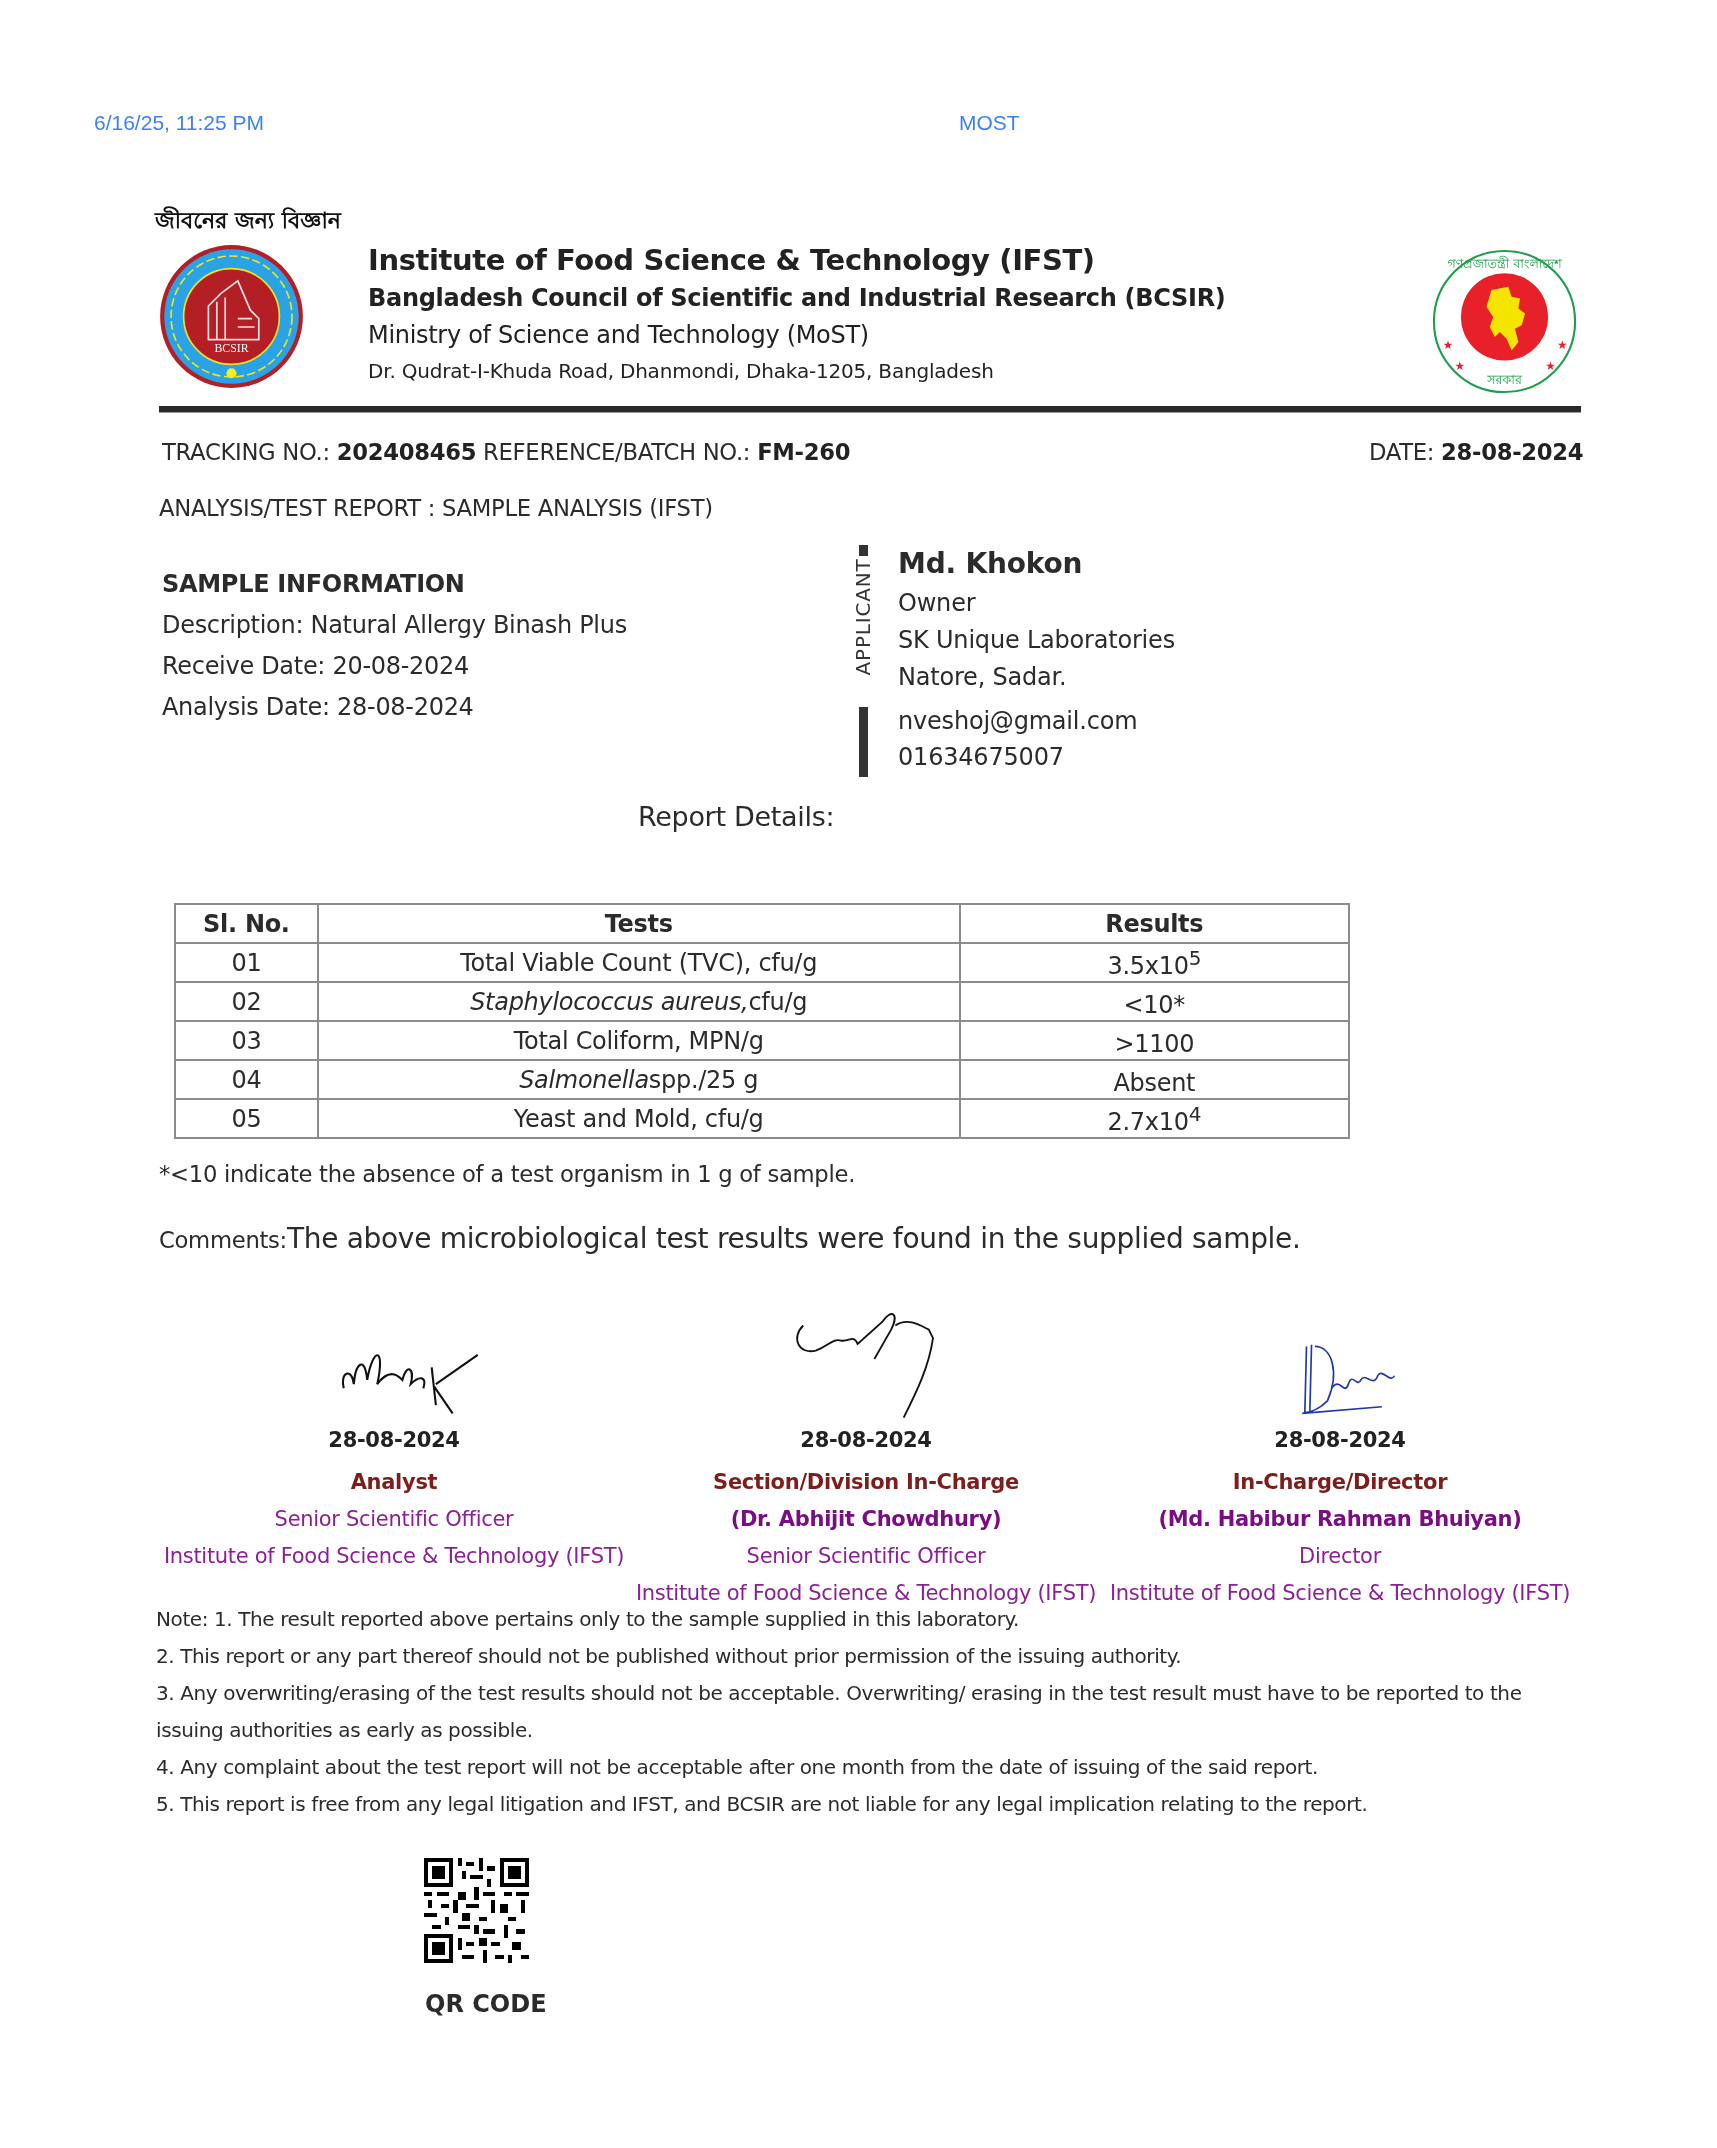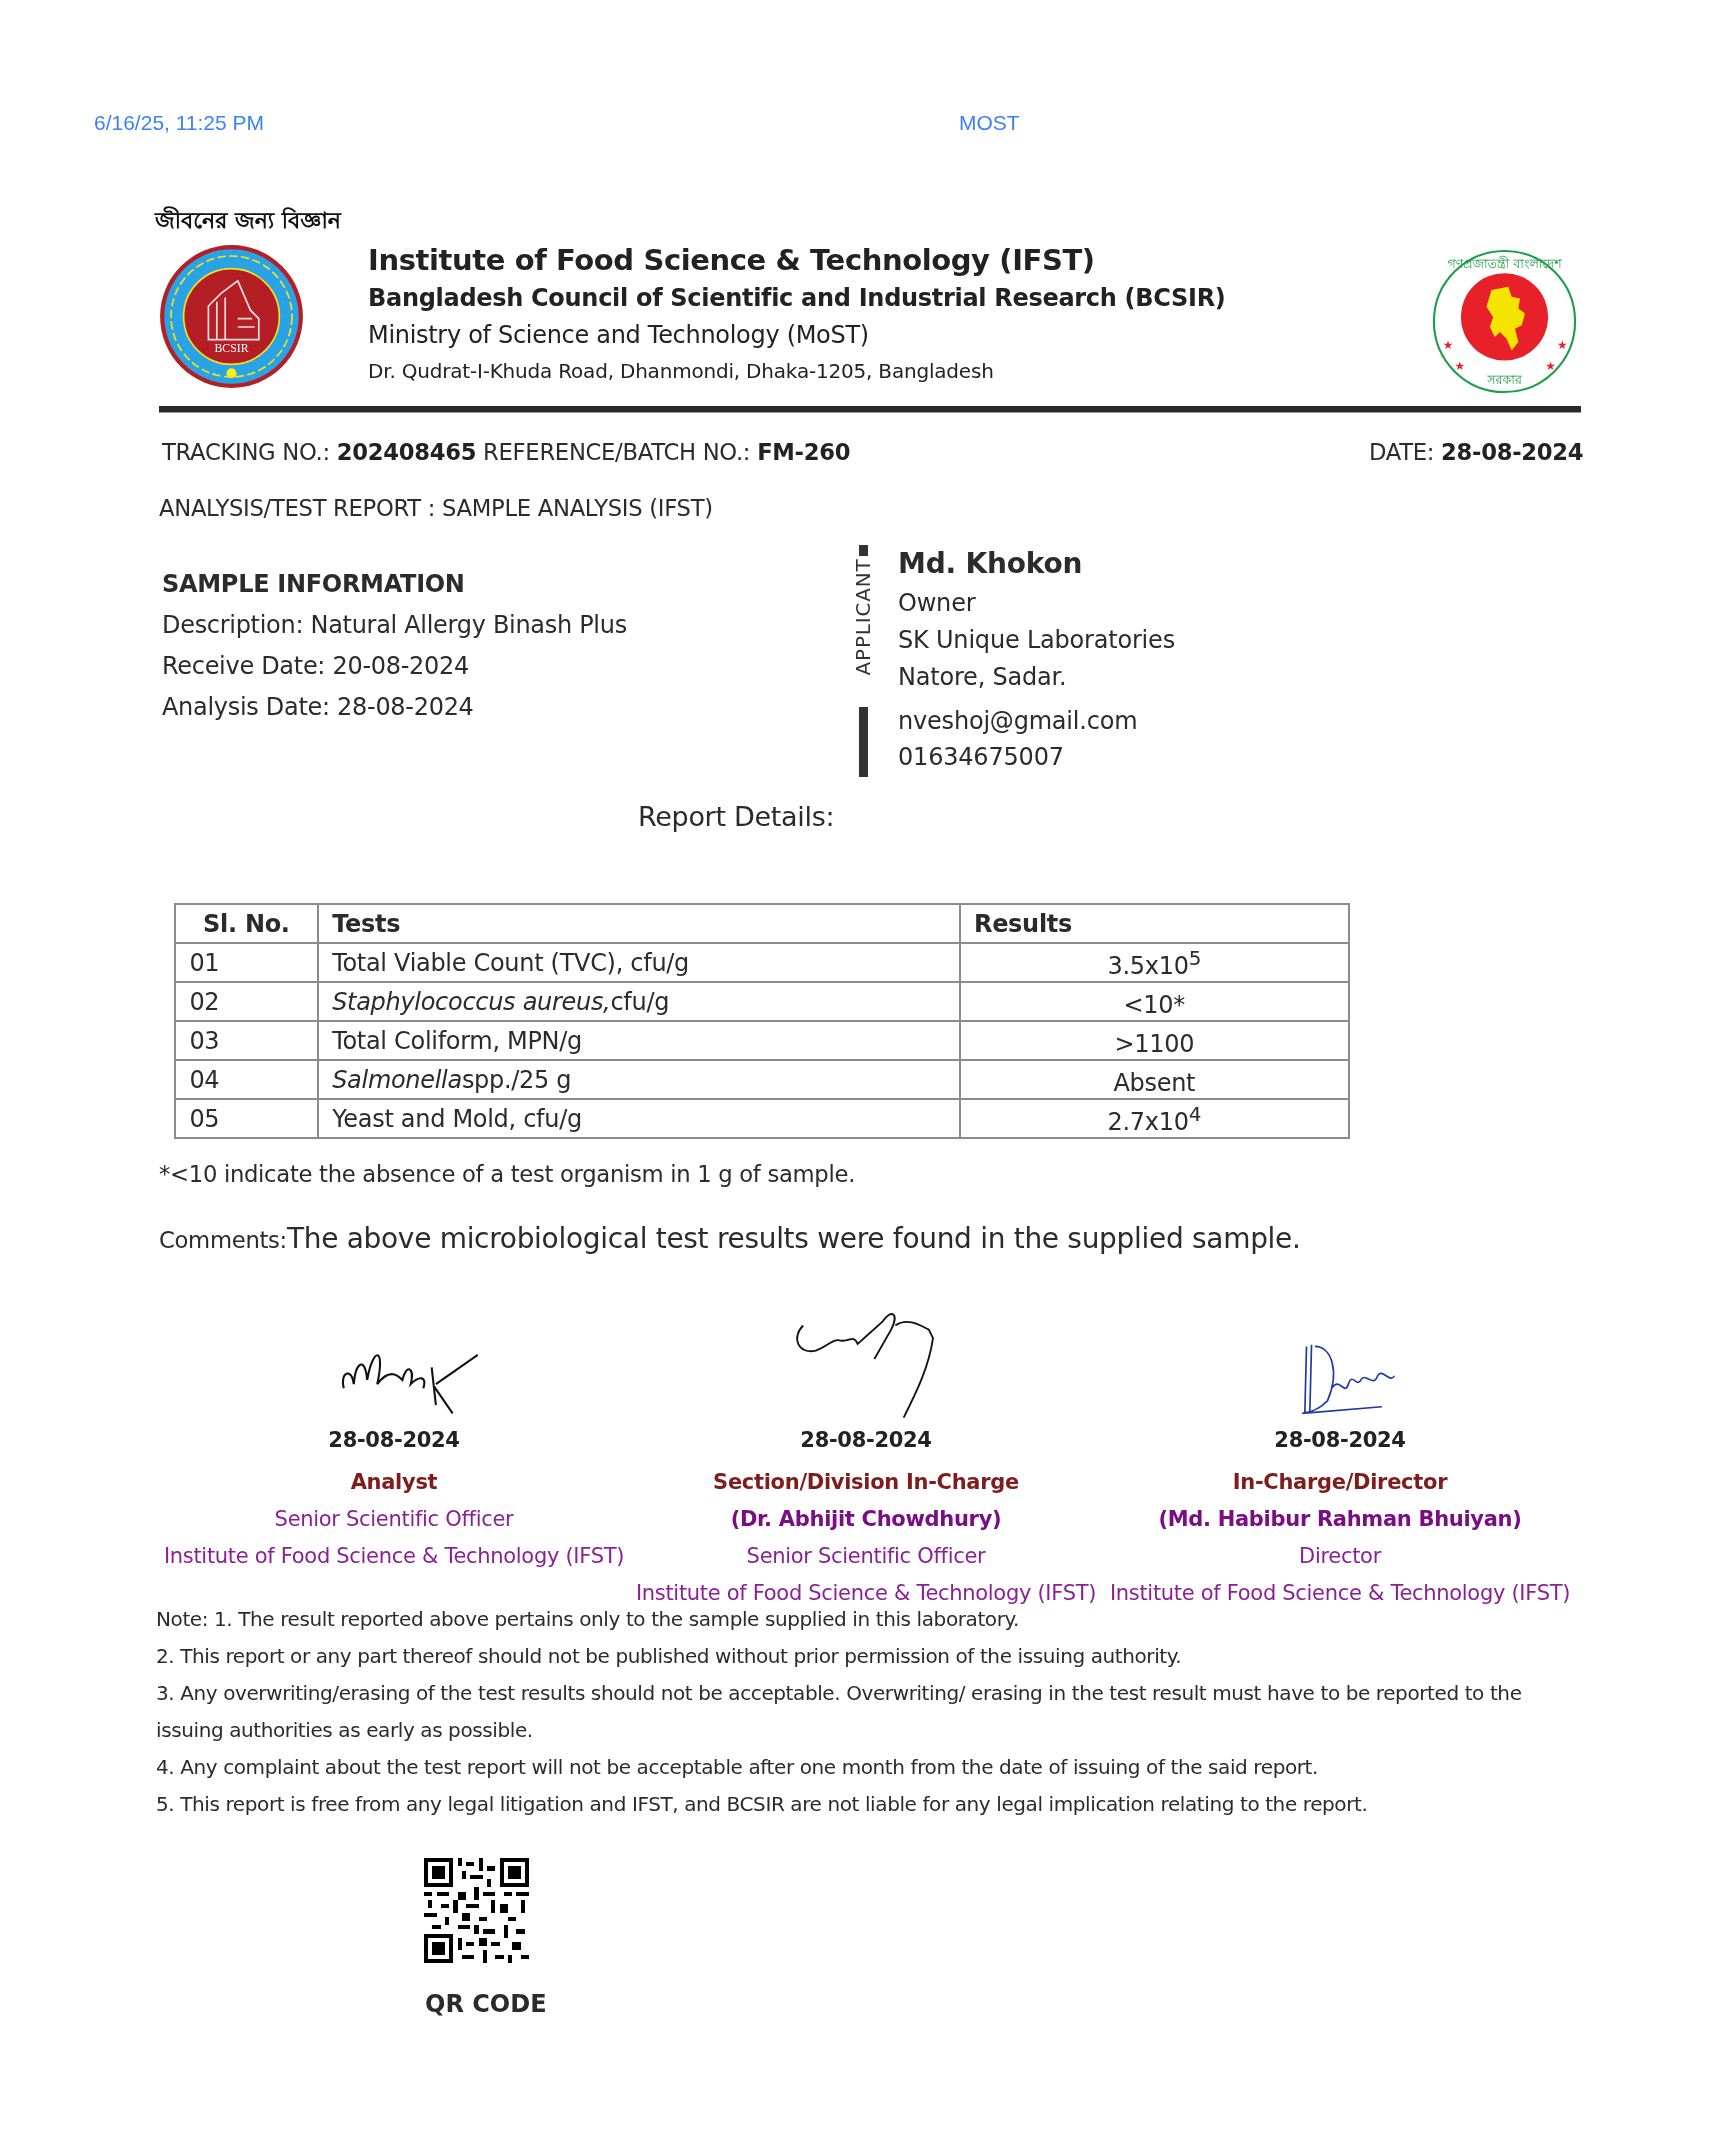--- a/index.html
+++ b/index.html
@@ -27,22 +27,22 @@
   .app-bar-bottom { left: 859px; top: 707px; width: 9.2px; height: 70px; background: #333; }
   .app-label { left: 863px; top: 617px; transform: translate(-50%, -50%) rotate(-90deg); font-family: "DejaVu Sans", sans-serif; font-size: 20px; letter-spacing: 0.8px; color: #333; white-space: nowrap; }
   .applicant { left: 898px; font-family: "DejaVu Sans", sans-serif; color: #2b2b2b; letter-spacing: -0.2px; white-space: nowrap; }
   .app-name { top: 547px; font-size: 28px; font-weight: bold; }
   .app-line { font-size: 24px; }
   .report-details { left: 638px; top: 801px; font-family: "DejaVu Sans", sans-serif; font-size: 27px; letter-spacing: -0.3px; }
   table.results {
     position: absolute; left: 174px; top: 903px; width: 1176px;
     border-collapse: collapse; font-family: "DejaVu Sans", sans-serif; font-size: 24px; color: #2b2b2b;
   }
-  table.results th, table.results td { border: 2.5px solid #8c8c8c; height: 37px; padding: 0 13.4px; letter-spacing: -0.3px; }
-  table.results th { font-weight: bold; text-align: left; }
+  table.results th, table.results td { border: 2.5px solid #8c8c8c; height: 37px; padding: 0 13.4px; letter-spacing: -0.3px; text-align: center; }
+  table.results th { font-weight: bold; text-align: center; }
   table.results th:first-child { text-align: center; }
   table.results td.res { text-align: center; }
   table.results .c1 { width: 114px; }
   table.results .c2 { width: 613px; }
   .footnote { left: 159px; top: 1161px; font-family: "DejaVu Sans", sans-serif; font-size: 22.7px; letter-spacing: -0.3px; }
   .comments { left: 159px; top: 1222px; font-family: "DejaVu Sans", sans-serif; white-space: nowrap; letter-spacing: -0.3px; }
   .comments .lbl { font-size: 22.7px; }
   .comments .txt { font-size: 28px; }
   .sig-col { position: absolute; top: 1296px; width: 470px; text-align: center; font-family: "DejaVu Sans", sans-serif; letter-spacing: -0.3px; }
   .sig-img { height: 130px; position: relative; }

